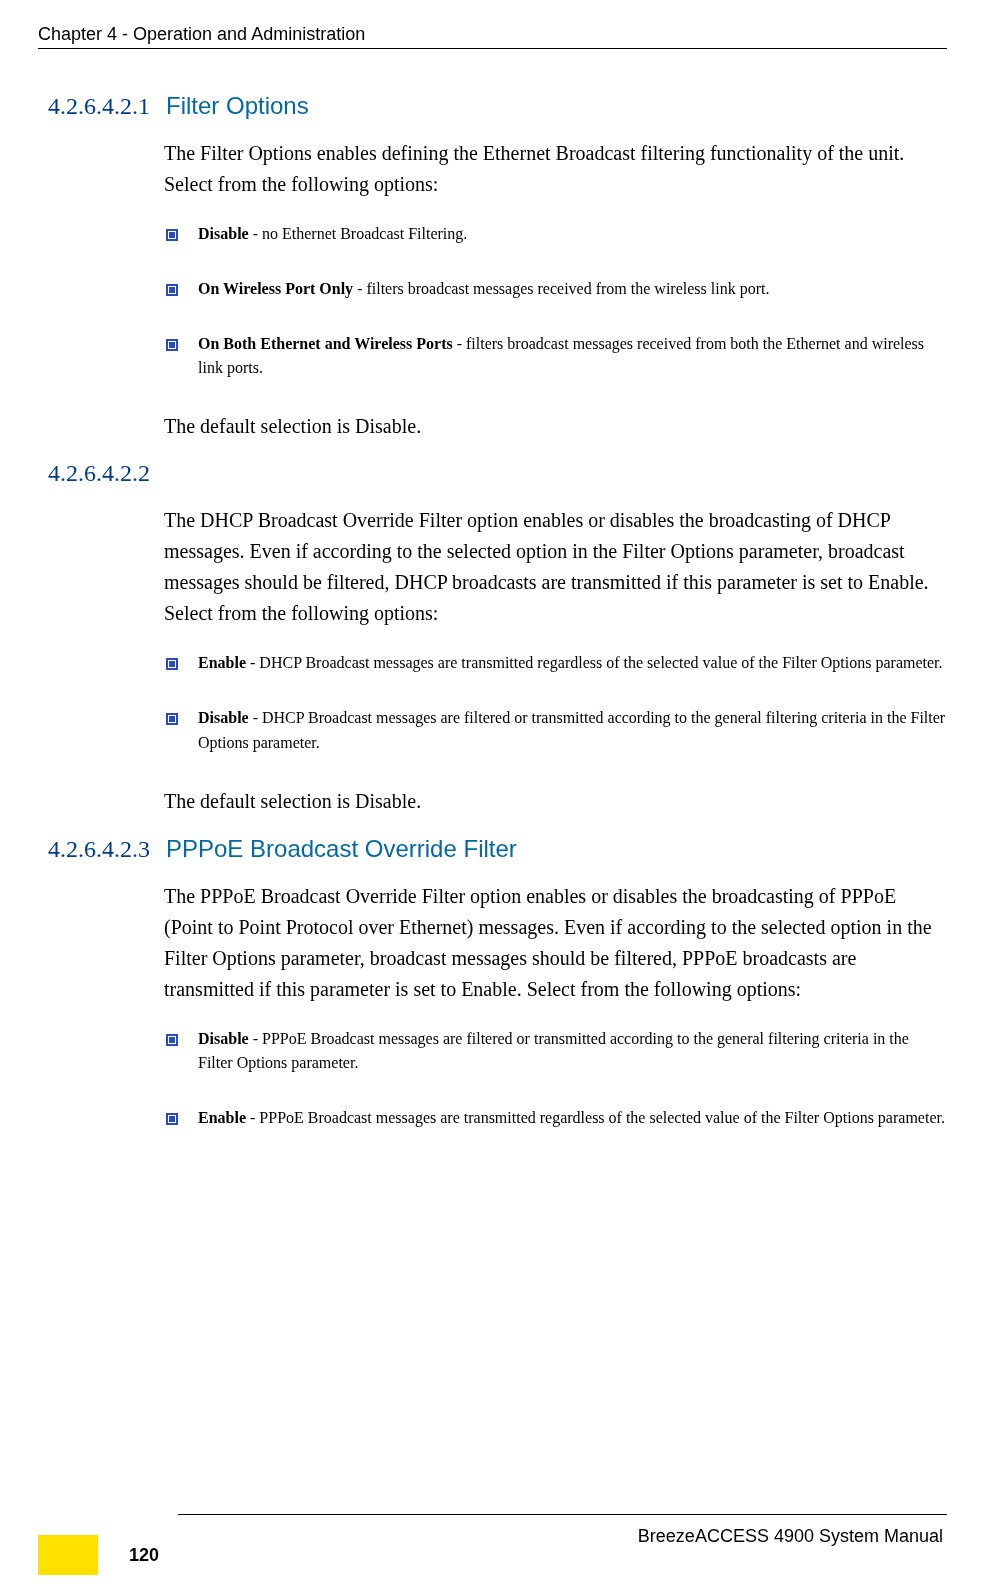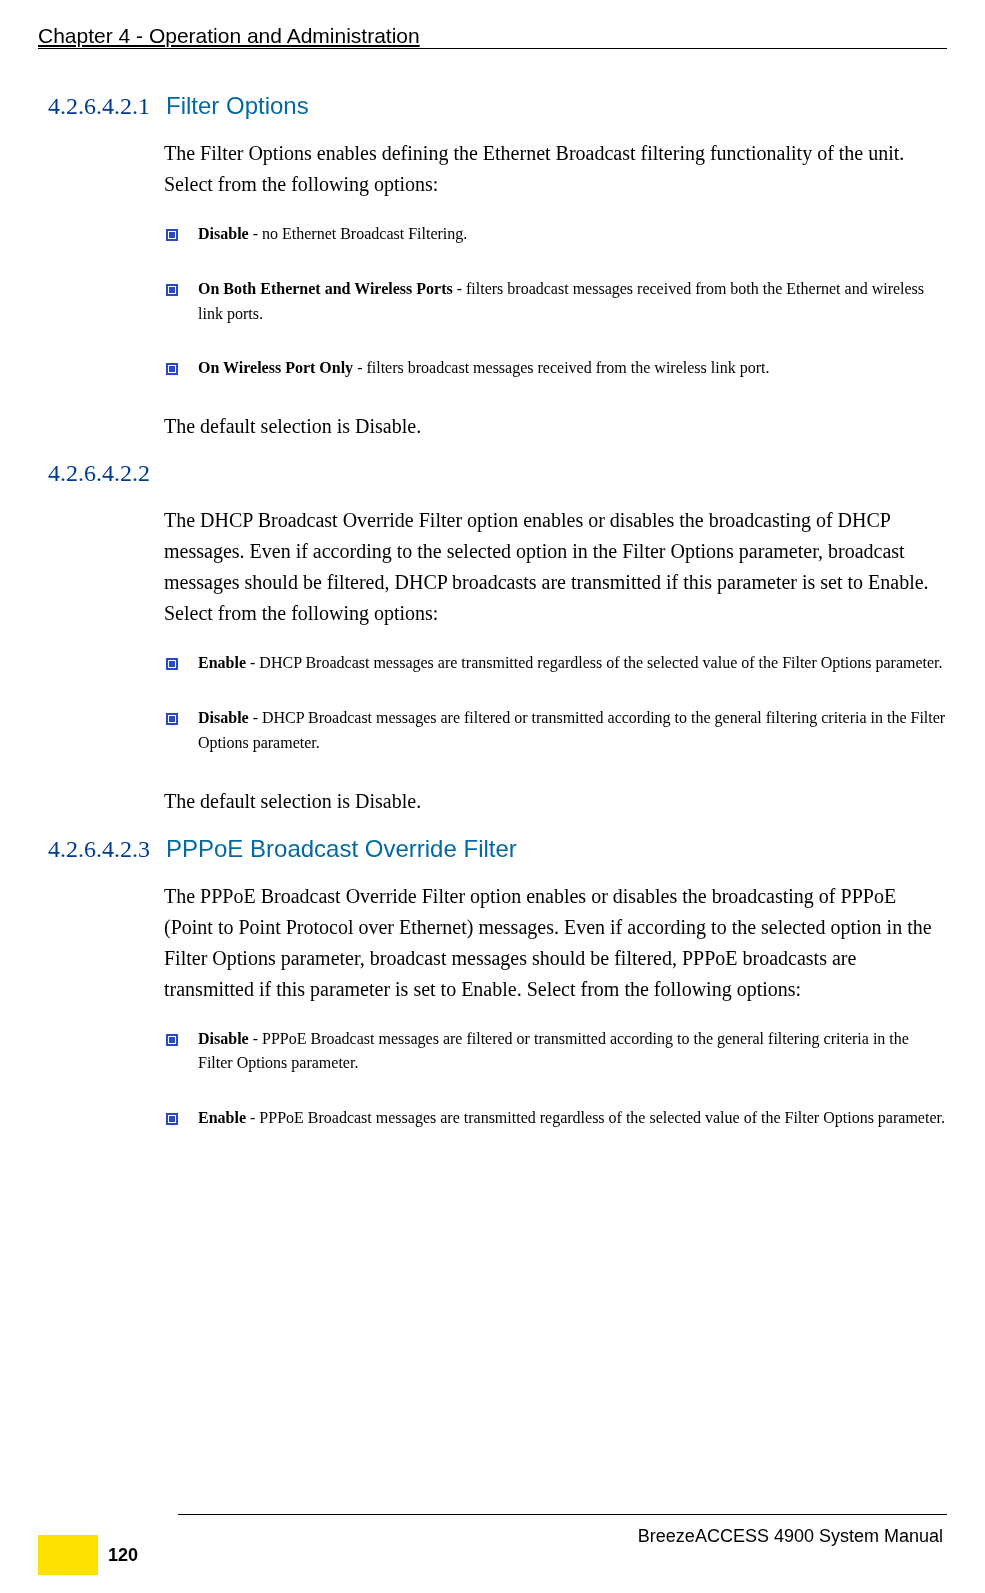--- a/index.html
+++ b/index.html
@@ -18,23 +18,22 @@
     box-sizing: border-box;
   }
 
   
   .runhead {
     position: absolute;
     top: 24px;
     left: 38px;
     right: 28px;
     font-family: Arial, Helvetica, sans-serif;
-    font-size: 21px;
+    font-size: 18px;
     color: #000;
-    text-decoration: underline;
   }
   .runhead-rule {
     position: absolute;
     top: 48px;
     left: 38px;
     right: 38px;
     border-top: 1px solid #000;
   }
 
   
@@ -123,20 +122,21 @@
     font-family: Arial, Helvetica, sans-serif;
     font-size: 18px;
   }
   .pagebox {
     position: absolute;
     left: 38px;
     bottom: 18px;
     height: 40px;
     display: flex;
     align-items: stretch;
+    gap: 21px;
   }
   .pagebox .yellow {
     width: 60px;
     background: #ffe100;
   }
   .pagebox .num {
     background: #fff;
     display: flex;
     align-items: center;
     padding: 0 14px 0 10px;
@@ -156,22 +156,22 @@
   <div class="content">
 
     <div class="sec-row">
       <div class="sec-num">4.2.6.4.2.1</div>
       <div class="sec-title">Filter Options</div>
     </div>
     <div class="body-block">
       <p class="para">The Filter Options enables defining the Ethernet Broadcast filtering functionality of the unit. Select from the following options:</p>
       <ul class="sq">
         <li><span class="sq-bullet"></span><span class="bold">Disable</span><span> - no Ethernet Broadcast Filtering.</span></li>
+        <li><span class="sq-bullet"></span><span class="bold">On Wireless Port Only</span><span> - filters broadcast messages received from the wireless link port.</span></li>
         <li><span class="sq-bullet"></span><span class="bold">On Both Ethernet and Wireless Ports</span><span> - filters broadcast messages received from both the Ethernet and wireless link ports.</span></li>
-        <li><span class="sq-bullet"></span><span class="bold">On Wireless Port Only</span><span> - filters broadcast messages received from the wireless link port.</span></li>
       </ul>
       <p class="para">The default selection is Disable.</p>
     </div>
 
     <div class="sec-row" style="margin-top:-4px;">
       <div class="sec-num">4.2.6.4.2.2</div>
     </div>
     <div class="body-block">
       <p class="para">The DHCP Broadcast Override Filter option enables or disables the broadcasting of DHCP messages. Even if according to the selected option in the Filter Options parameter, broadcast messages should be filtered, DHCP broadcasts are transmitted if this parameter is set to Enable. Select from the following options:</p>
       <ul class="sq">

